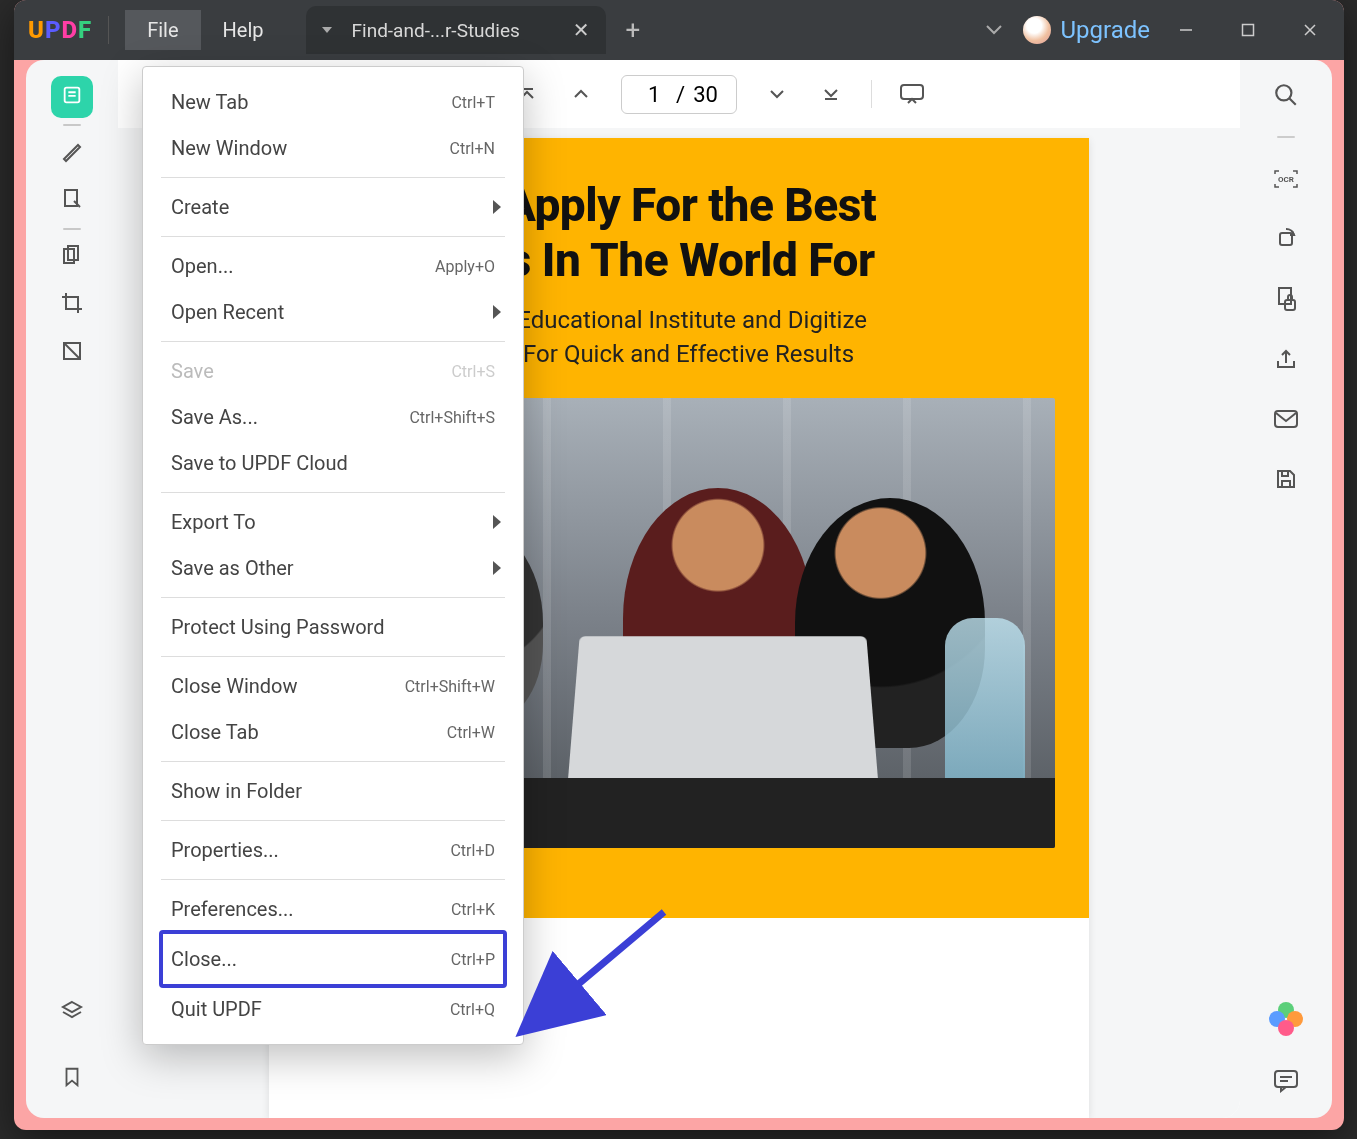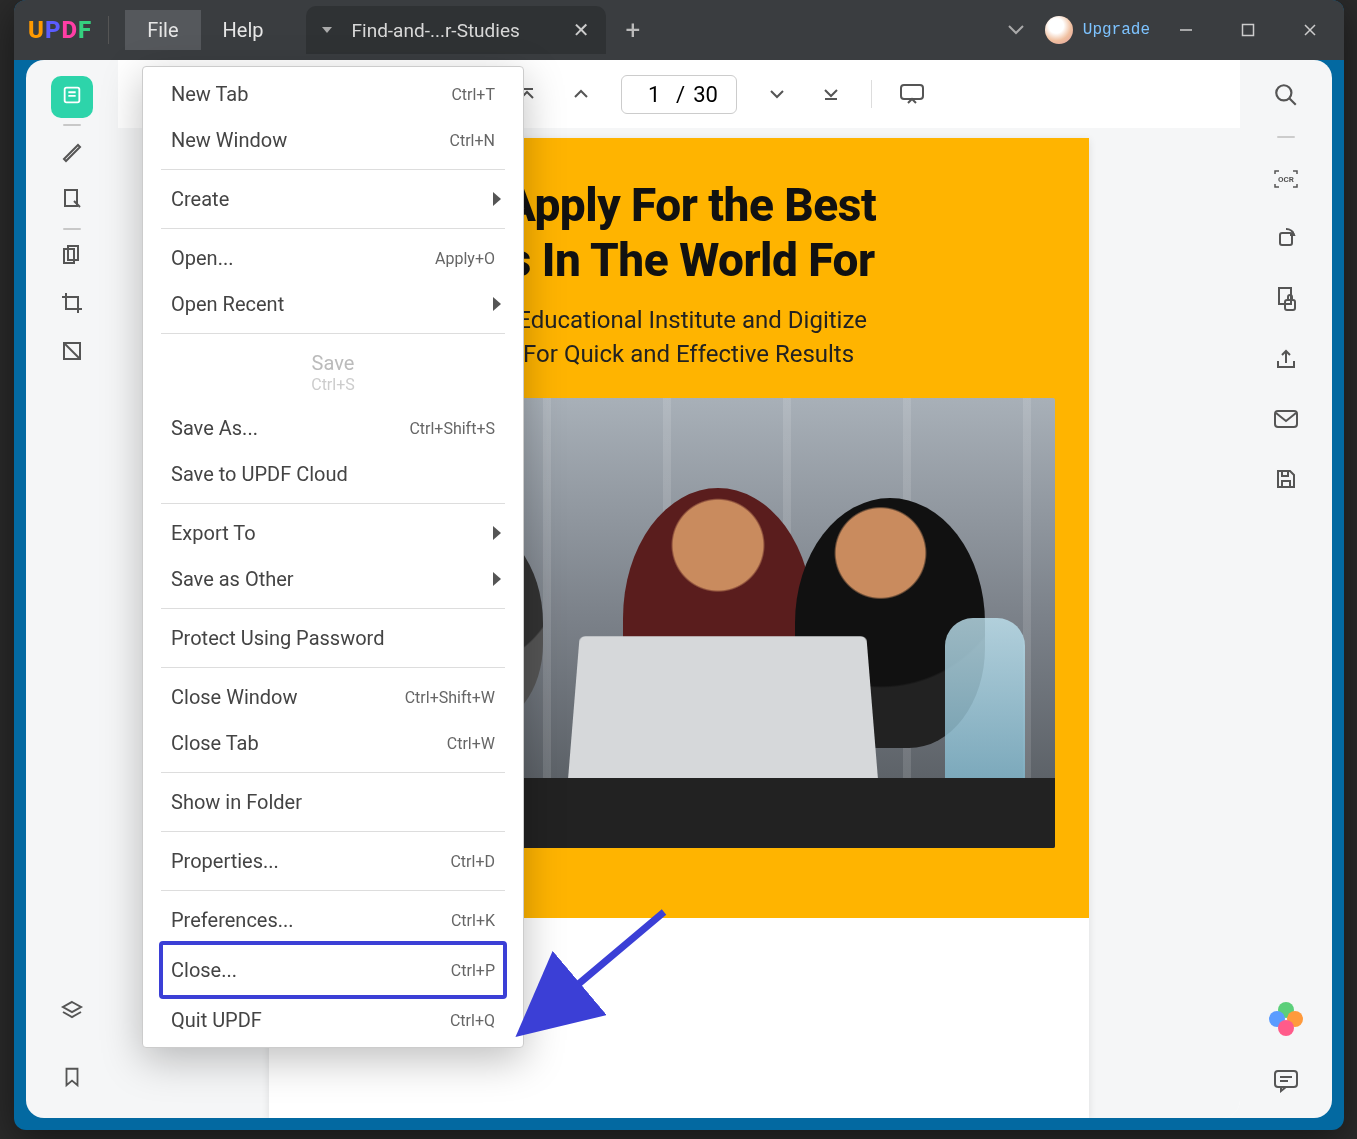--- a/index.html
+++ b/index.html
@@ -1,18 +1,18 @@
 <!DOCTYPE html>
 <html><head>
 <meta charset="utf-8">
 <style>
 * { margin: 0; padding: 0; box-sizing: border-box; font-family: -apple-system, BlinkMacSystemFont, "Segoe UI", Roboto, sans-serif; }
 body { background: #2b2b2b; width: 1357px; height: 1139px; overflow: hidden; position: relative; }
 
-.app-window { position: absolute; left: 14px; top: 0; width: 1330px; height: 1130px; background: #0369a1; border-radius: 12px; overflow: hidden; box-shadow: 0 10px 40px rgba(0,0,0,0.5); }
+.app-window { position: absolute; left: 14px; top: 0; width: 1330px; height: 1130px; background: #fca5a5; border-radius: 12px; overflow: hidden; box-shadow: 0 10px 40px rgba(0,0,0,0.5); }
 
 .titlebar { height: 60px; background: #3a3d40; display: flex; align-items: center; padding: 0 8px; position: relative; }
 .logo { margin-left: 6px; font-weight: 800; font-size: 24px; letter-spacing: 1px; }
 .logo .l1 { color: #ff9a00; }
 .logo .l2 { color: #5b5cff; }
 .logo .l3 { color: #ff3ea5; }
 .logo .l4 { color: #35d07f; }
 .vdiv { width: 1px; height: 28px; background: #555; margin: 0 16px; }
 
 .menubtn { color: #e6e6e6; font-size: 20px; padding: 8px 22px; border-radius: 0; cursor: pointer; }
@@ -22,21 +22,21 @@
 .tab { background: #2f3234; height: 48px; display: flex; align-items: center; padding: 0 16px; border-radius: 10px 10px 0 0; color: #d8d8d8; position: relative; min-width: 300px; gap: 14px; }
 .tab .drop { width: 0; height: 0; border-left: 5px solid transparent; border-right: 5px solid transparent; border-top: 6px solid #aaa; margin-right: 6px; }
 .tab .title { flex: 1; font-size: 19px; white-space: nowrap; overflow: hidden; }
 .tab .close { color: #ccc; font-size: 20px; cursor:pointer; }
 .newtab { color: #bbb; font-size: 26px; margin-left: 20px; cursor:pointer; }
 
 .right-controls { margin-left: auto; display: flex; align-items: center; gap: 10px; }
 .chevd { color: #aaa; font-size: 16px; cursor:pointer; margin-right: 10px; }
 .upgrade { display: flex; align-items: center; gap: 10px; cursor:pointer; }
 .upgrade-avatar { width: 28px; height: 28px; border-radius: 50%; background: radial-gradient(circle at 40% 35%, #fff 30%, #f0c0a0 60%, #d99 100%); }
-.upgrade-text { color: #7dc3ff; font-size: 16px; font-family: Liberation Mono, monospace; }
+.upgrade-text { color: #7dc3ff; font-size: 24px; }
 .winbtn { width: 52px; height: 40px; display:flex; align-items:center; justify-content:center; color:#ccc; cursor:pointer; }
 .winbtn svg { stroke: #ccc; }
 
 .workspace { position:absolute; top:60px; left:12px; right:12px; bottom:12px; background:#f5f6f7; border-radius:18px; display:flex; }
 
 .left-sidebar { width: 92px; display:flex; flex-direction:column; align-items:center; padding-top:16px; gap:6px; }
 .ls-btn { width:42px; height:42px; border-radius:10px; display:flex; align-items:center; justify-content:center; cursor:pointer; }
 .ls-btn.primary { background:#2dd4aa; }
 .ls-btn .ico { font-size:22px; color:#444; }
 .ls-btn.primary .ico { color:#fff; }
@@ -74,23 +74,23 @@
 .rs-btn { width:38px; height:38px; display:flex; align-items:center; justify-content:center; color:#555; cursor:pointer; }
 .rs-sep { width:18px; height:2px; background:#ccc; border-radius:1px;}
 .flower { width:34px; height:34px; position:relative; }
 .petal { position:absolute; width:16px; height:16px; border-radius:50%; }
 .pt1{ background:#5bcf7a; top:0; left:9px;}
 .pt2{ background:#5b9cff; top:9px; left:0;}
 .pt3{ background:#ff9a3c; top:9px; right:0;}
 .pt4{ background:#ff5b8a; bottom:0; left:9px;}
 .right-bottom { margin-top:auto; margin-bottom:18px; display:flex; flex-direction:column; align-items:center; gap:24px;}
 
-.file-menu { position:absolute; left:128px; top:66px; width:382px; background:#fff; border:1px solid #ccc; border-radius:4px; box-shadow:0 12px 40px rgba(0,0,0,0.25); padding:4px 0; z-index:50;}
+.file-menu { position:absolute; left:128px; top:66px; width:382px; background:#fff; border:1px solid #ccc; border-radius:4px; box-shadow:0 12px 40px rgba(0,0,0,0.25); padding:12px 0; z-index:50;}
 .mi { display:flex; align-items:center; justify-content:space-between; padding: 11px 28px; font-size:20px; color:#444; cursor:pointer; position:relative;}
-.mi.disabled { color:#bbb;flex-direction:column; }
+.mi.disabled { color:#bbb; }
 .mi .sc { color:#666; font-size:16px; }
 .mi.disabled .sc { color:#ccc; }
 .mi .arrow { position:absolute; right:22px; width:0; height:0; border-top:7px solid transparent; border-bottom:7px solid transparent; border-left:8px solid #555; }
 .msep { height:1px; background:#ddd; margin: 6px 18px; }
 .mi.highlight { outline: 4px solid #3b3fd6; outline-offset:-2px; margin: 0 18px; padding: 15px 10px; border-radius:2px;}
 
 .arrow-annot { position:absolute; left:540px; top:902px; z-index:60; }
 .arrow-annot svg { overflow:visible; }
 </style>
 </head>

